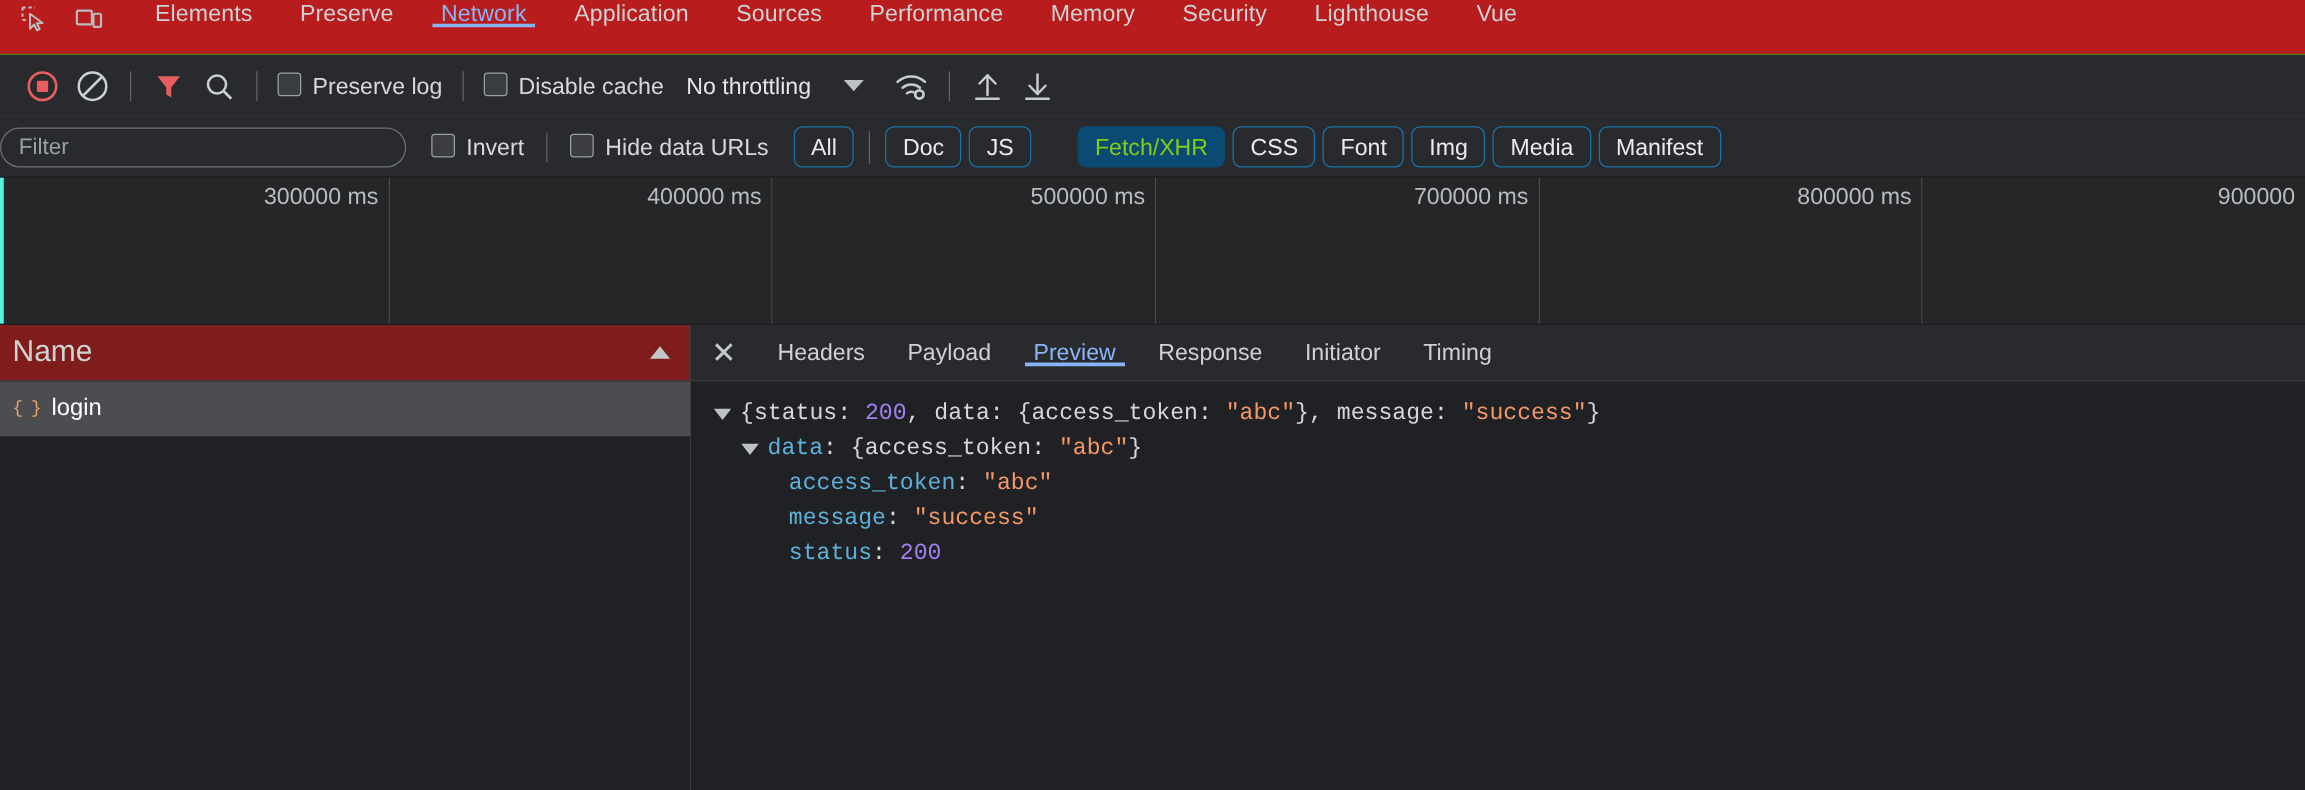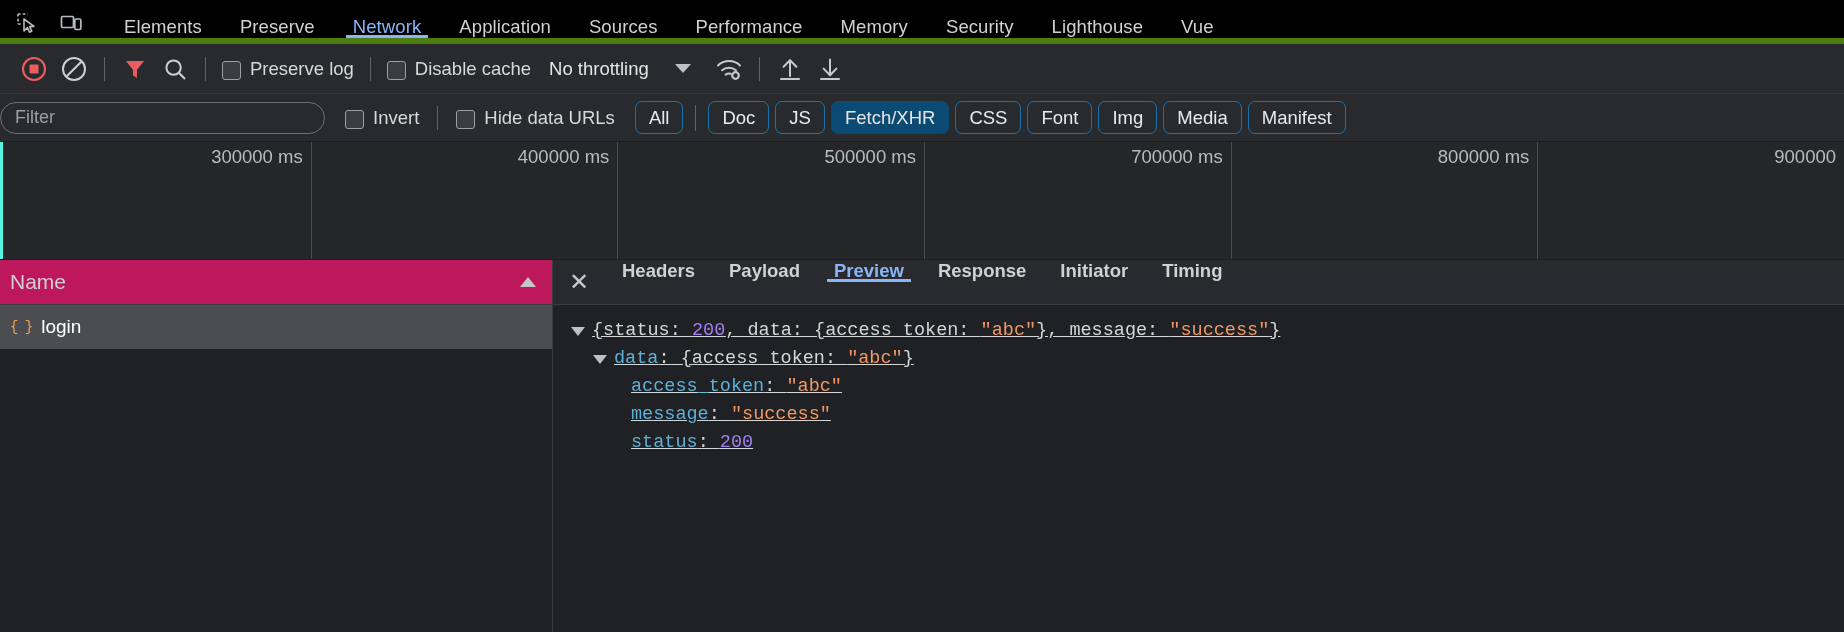--- a/index.html
+++ b/index.html
@@ -13,23 +13,23 @@
   #app {
     width: 1844px; height: 632px;
     display: flex; flex-direction: column;
     background: #202124;
     color: #c8cacc;
   }
 
   
   .tabbar {
     height: 44px; min-height: 44px;
-    background: #000000;
-    display: flex; align-items: flex-end;
-    border-bottom: 6px solid #4d7c0f;
+    background: #b91c1c;
+    display: flex; align-items: flex-start;
+    border-bottom: 1px solid #4d7c0f;
     position: relative;
   }
   .tb-icons { display: flex; align-items: center; padding: 0 6px 0 12px; gap: 14px; }
   .tb-icon {
     width: 30px; height: 30px;
     display: flex; align-items: center; justify-content: center;
     cursor: pointer; border-radius: 3px;
   }
   .tb-icon svg { display: block; }
   .vdiv { width: 1px; background: #5f6368; margin: 10px 6px; }
@@ -61,21 +61,21 @@
     gap: 0;
     border-bottom: 1px solid #35363a;
   }
   .tool-btn {
     width: 40px; height: 40px;
     display: flex; align-items: center; justify-content: center;
     cursor: pointer; border-radius: 3px;
   }
   .tool-sep { width: 1px; height: 24px; background: #5f6368; margin: 0 10px; }
   .chk-wrap {
-    display: flex; align-items: flex-end; gap: 9px;
+    display: flex; align-items: flex-start; gap: 9px;
     cursor: pointer; padding: 0 6px;
     font-size: 18.5px; color: #d6d8da;
     white-space: nowrap;
   }
   .chkbox {
     width: 19px; height: 19px;
     border: 1.6px solid #9aa0a6;
     border-radius: 3px;
     background: #3a3c3f;
     flex: 0 0 auto;
@@ -121,21 +121,21 @@
     padding: 0 13px;
     display: flex; align-items: center;
     border: 1.6px solid #1a73a8;
     border-radius: 7px;
     font-size: 18.5px;
     color: #e8eaed;
     background: transparent;
     cursor: pointer;
     white-space: nowrap;
   }
-  .pill.selected { background: #0b4a73; border-color: #0b4a73; color: #e5e5e5; }
+  .pill.selected { background: #0b4a73; border-color: #0b4a73; color: #84cc16; margin-left: 31px; }
 
   
   .overview {
     height: 118px; min-height: 118px;
     background: #252628;
     display: flex;
     position: relative;
     border-bottom: 1px solid #1b1c1e;
     overflow: hidden;
   }
@@ -165,25 +165,25 @@
   
   .reqlist {
     width: 553px; min-width: 553px;
     display: flex; flex-direction: column;
     border-right: 1px solid #3b3c3f;
     background: #202124;
     overflow: hidden;
   }
   .rl-header {
     height: 45px; min-height: 45px;
-    background: #be185d;
+    background: #7f1d1d;
     border-bottom: 1px solid #3b3c3f;
     display: flex; align-items: center;
     padding: 0 10px;
-    font-size: 21px; color: #cfd1d3;
+    font-size: 24px; color: #cfd1d3;
     position: relative; cursor: pointer;
   }
   .sort-arrow {
     position: absolute; right: 16px;
     width: 0; height: 0;
     border-left: 8px solid transparent;
     border-right: 8px solid transparent;
     border-bottom: 10px solid #c4c7c9;
   }
   .rl-rows { flex: 1; overflow: hidden; }
@@ -230,21 +230,21 @@
     background: #8ab4f8;
   }
   .preview-body {
     flex: 1; overflow: auto;
     padding: 12px 0 0 0;
     font-family: "Liberation Mono", monospace;
     font-size: 18.5px;
     line-height: 1.52;
     color: #d4d6d8;
   }
-  .jline { display: flex; align-items: flex-start; white-space: pre; text-decoration: underline; }
+  .jline { display: flex; align-items: flex-start; white-space: pre; }
   .twisty {
     width: 0; height: 0; flex: 0 0 auto;
     border-top: 7px solid transparent;
     border-bottom: 7px solid transparent;
     border-left: 9px solid #bdc1c6;
     margin-right: 7px; margin-top: 7px;
     cursor: pointer;
   }
   .twisty.open {
     border-left: 7px solid transparent;
@@ -465,21 +465,21 @@
           <div class="rl-row selected">
             <span class="json-icon">{ }</span>
             <span>login</span>
           </div>
         </div>
     </div>
 
     <div class="detail">
       <div class="dtabs">
         <div class="dclose">✕</div>
-        <div style="display:flex;align-items:flex-start;font-weight:bold;">
+        <div style="display:flex;align-items:center;">
             <div class="dtab">
               <span>Headers</span>
             </div>
             <div class="dtab">
               <span>Payload</span>
             </div>
             <div class="dtab active">
               <span>Preview</span>
             </div>
             <div class="dtab">

